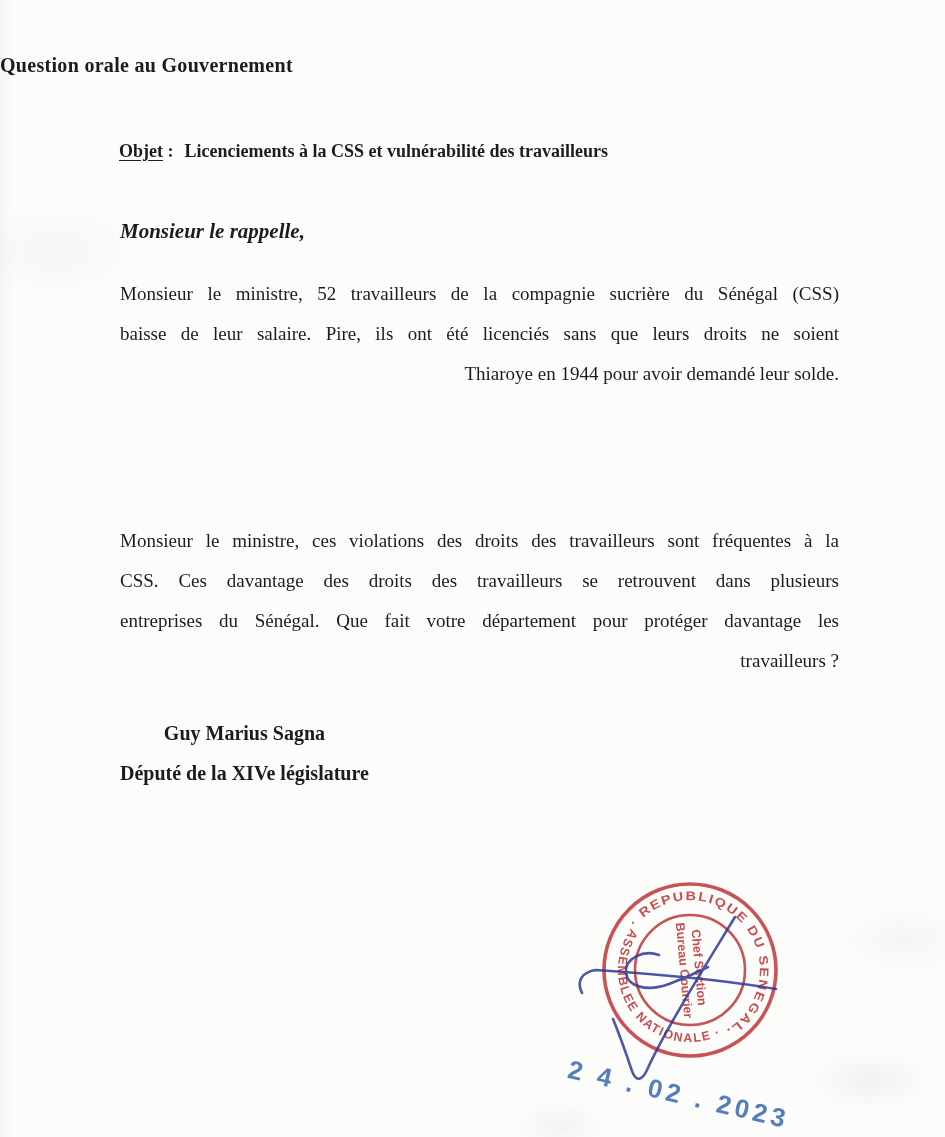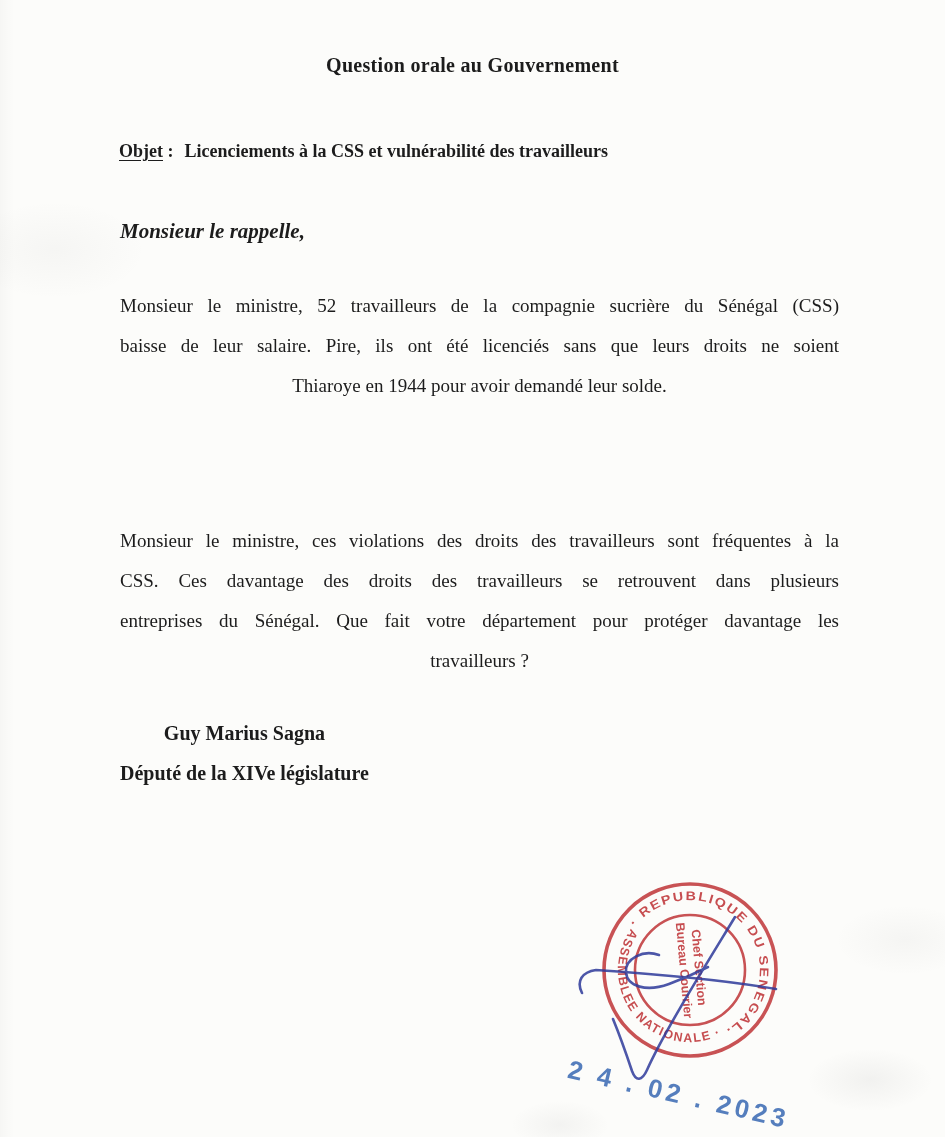--- a/index.html
+++ b/index.html
@@ -13,43 +13,43 @@
     background:
       radial-gradient(ellipse 90px 45px at 870px 1080px, rgba(70,70,70,0.06), transparent 70%),
       radial-gradient(ellipse 70px 35px at 560px 1125px, rgba(70,70,70,0.05), transparent 70%),
       radial-gradient(ellipse 130px 70px at 55px 250px, rgba(70,70,70,0.035), transparent 70%),
       radial-gradient(ellipse 100px 50px at 905px 940px, rgba(70,70,70,0.04), transparent 70%),
       linear-gradient(to right, rgba(0,0,0,0.025), transparent 1.5%),
       #fcfcfa;
   }
   .doc-title{
     position:absolute;top:54px;left:0;width:100%;
-    text-align:center;font-weight:bold;font-size:20px;letter-spacing:.3px;
+    font-weight:bold;font-size:20px;letter-spacing:.3px;
   }
   .objet-line{
     position:absolute;top:141px;left:119px;
     font-weight:bold;font-size:18px;white-space:nowrap;
   }
   .objet-label{text-decoration:underline;text-underline-offset:3px;}
   .objet-text{margin-left:11px;}
   .salutation{
     position:absolute;top:219px;left:120px;
     font-weight:bold;font-style:italic;font-size:21px;white-space:nowrap;
   }
   .para{
     position:absolute;left:120px;width:719px;
     font-size:19px;line-height:40px;
   }
-  .para-1{top:286px;}
+  .para-1{top:274px;}
   .para-2{top:521px;}
   .jline{
     text-align:justify;height:40px;overflow:hidden;
   }
   .jline::after{content:"";display:inline-block;width:100%;}
-  .jline.last{text-align:center;}
+  .jline.last{text-align:right;}
   .jline.last::after{content:none;}
   .sig-block{
     position:absolute;top:713px;left:120px;
     font-weight:bold;font-size:20px;line-height:40px;white-space:nowrap;text-align:center;
   }
   .stamp-wrap{position:absolute;left:595px;top:875px;width:190px;height:190px;}
   .stamp-wrap svg{display:block;}
   .sig-ink{position:absolute;left:555px;top:880px;width:260px;height:245px;pointer-events:none;}
   .date-stamp{
     position:absolute;left:572px;top:1054px;

